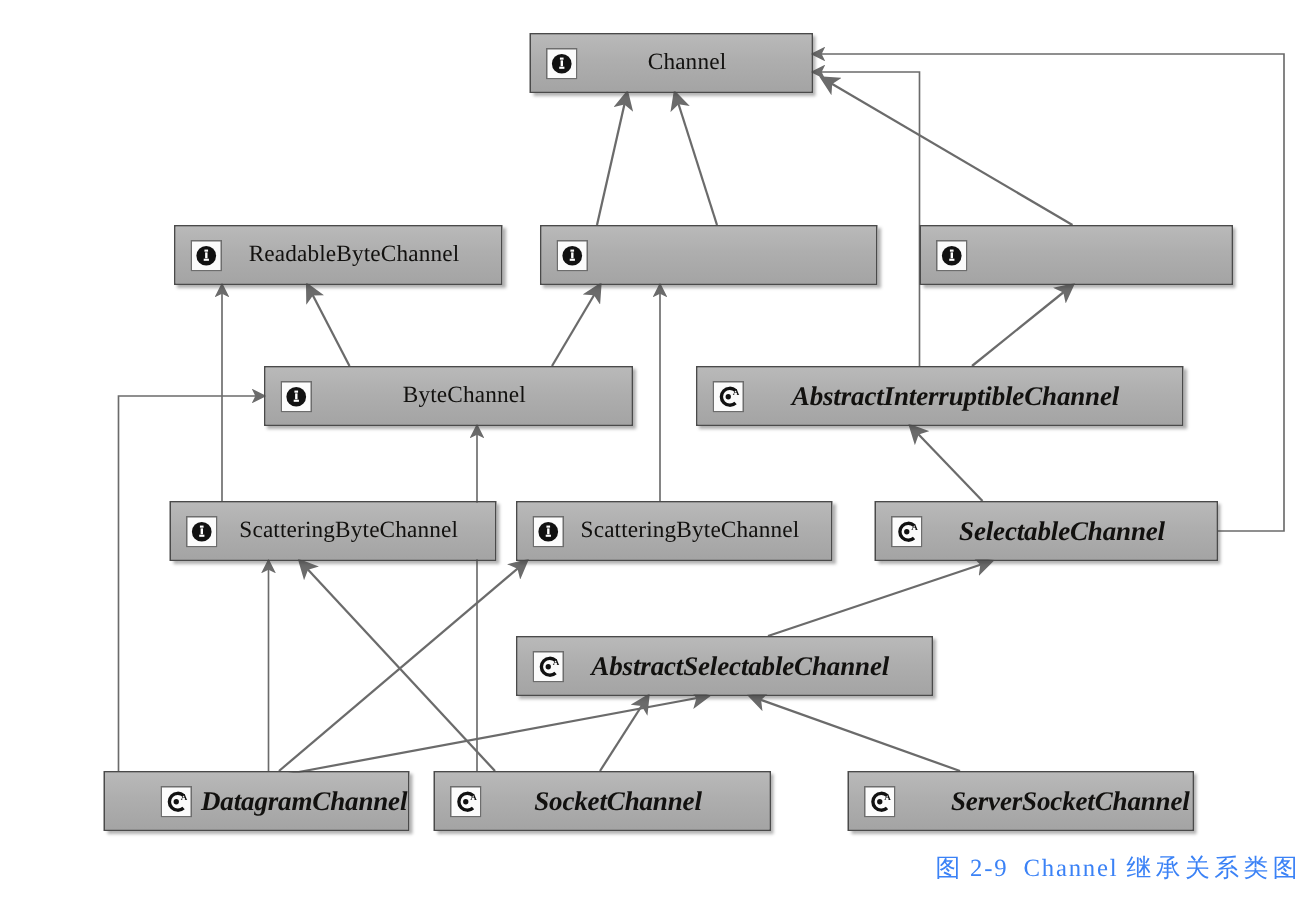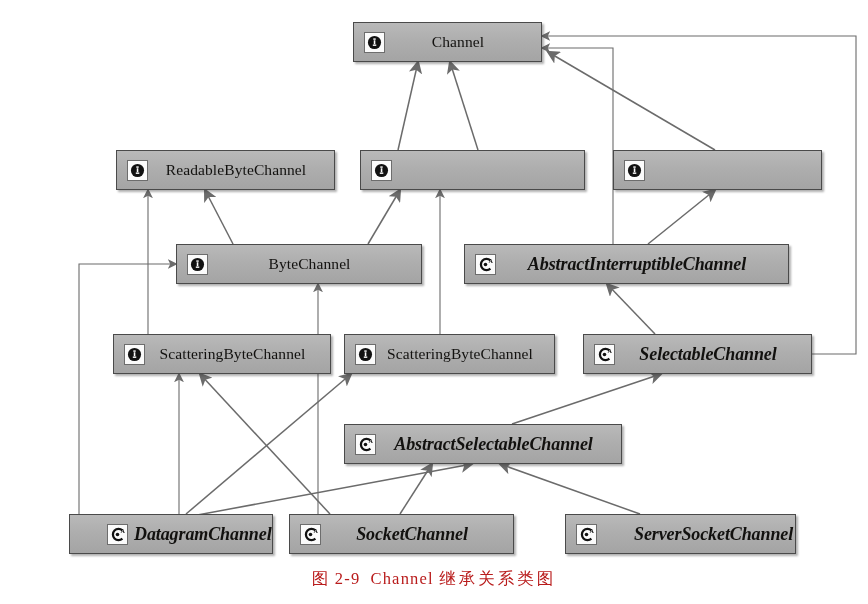--- a/index.html
+++ b/index.html
@@ -58,23 +58,23 @@
     font-style: italic;
     font-weight: bold;
     font-size: 18px;
     letter-spacing: -0.1px;
   }
   #caption {
     position: absolute;
     left: 0;
     top: 568px;
     width: 868px;
-    text-align: center;
+    text-align: right;
     font-size: 16.5px;
-    color: #b91c1c;
+    color: #3b82f6;
     letter-spacing: 1.2px;
     font-family: "Liberation Serif", serif;
   }
   #caption .cap-num { margin-right: 10px; }
   #caption .cap-cn { letter-spacing: 3px; }
 </style>
 </head>
 <body>
 
 <div id="page">

